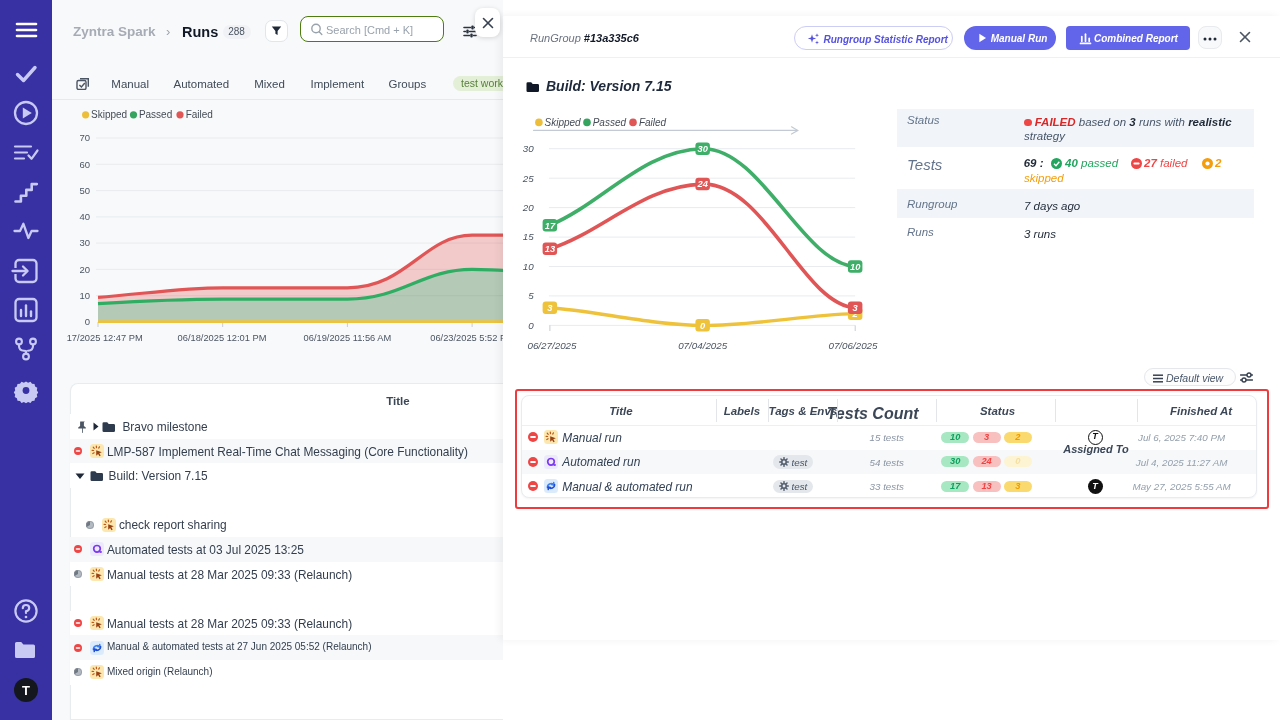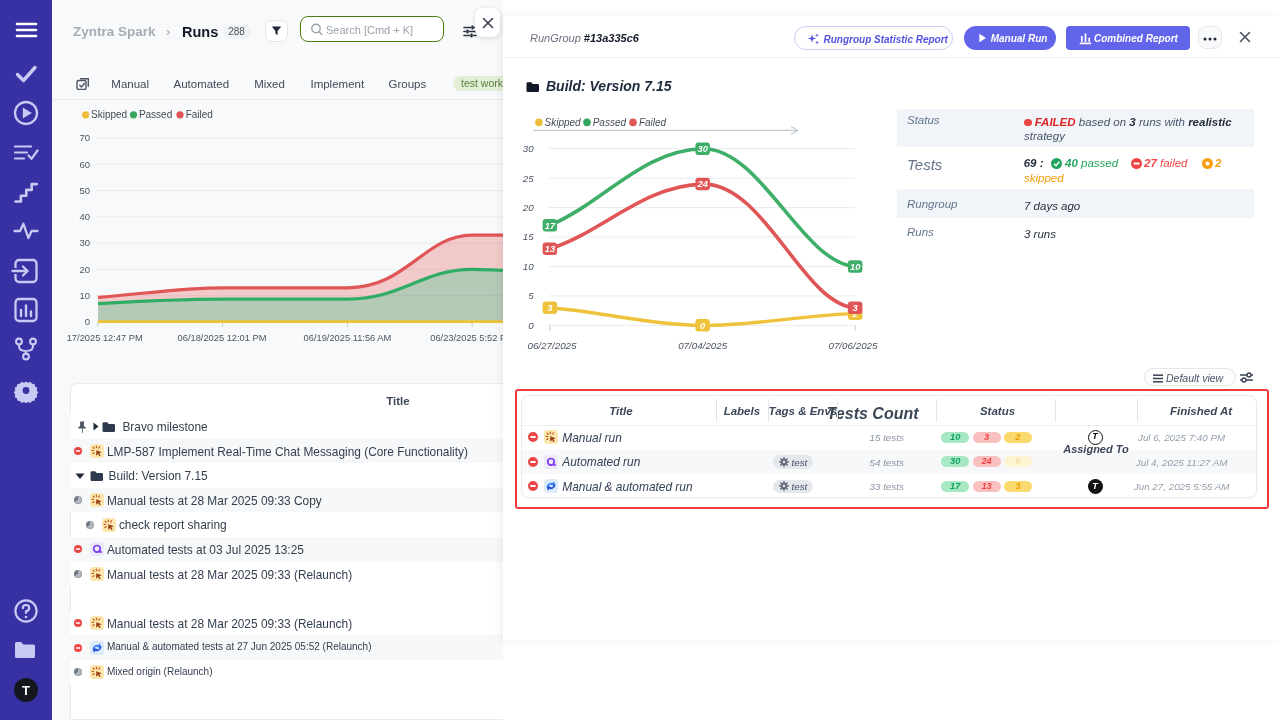--- a/index.html
+++ b/index.html
@@ -235,29 +235,20 @@
 </div>
 <div class="abs" style="left:0;top:49.2px;width:433px;height:24.6px;background:#fff;">
 <svg class="abs" style="left:5px;top:8.5px" width="10" height="8">
           <path d="M0.5 1.5 L9.5 1.5 L5 7 Z" fill="#1f2937"></path>
         </svg>
 <svg class="abs" style="left:19.5px;top:6.8px" width="13" height="11">
           <use href="#ic-folder"></use>
         </svg>
 <span class="abs" style="left:38.5px;top:6px;font-size:11.9px;color:#333e4e;">Build: Version 7.15</span>
 </div>
-<div class="abs" style="left:0;top:73.8px;width:433px;height:24.6px;background:#f6f8fa;">
-<svg class="abs" style="left:3.7px;top:8.3px" width="8" height="8">
-          <use href="#ic-ball" transform="scale(0.889)"></use>
-        </svg>
-<svg class="abs" style="left:19.8px;top:5.3px" width="14" height="14">
-          <use href="#ic-man"></use>
-        </svg>
-<span class="abs" style="left:36.9px;top:6px;font-size:11.9px;color:#333e4e;">Manual tests at 28 Mar 2025 09:33 Copy</span>
-</div>
 <div class="abs" style="left:12px;top:98.4px;width:433px;height:24.6px;background:#fff;">
 <svg class="abs" style="left:3.7px;top:8.3px" width="8" height="8">
           <use href="#ic-ball" transform="scale(0.889)"></use>
         </svg>
 <svg class="abs" style="left:19.8px;top:5.3px" width="14" height="14">
           <use href="#ic-man"></use>
         </svg>
 <span class="abs" style="left:36.9px;top:6px;font-size:11.9px;color:#333e4e;">check report sharing</span>
 </div>
 <div class="abs" style="left:0;top:123.0px;width:433px;height:24.6px;background:#f6f8fa;">
@@ -519,21 +510,21 @@
 <span class="abs" style="left:251.2px;top:83.5px;width:39.5px;height:13.6px;background:#e4e7eb;border-radius:7px;"></span>
 <svg class="abs" style="left:257px;top:85.2px" width="10" height="10">
         <use href="#ic-gear-sm"></use>
       </svg>
 <span class="abs" style="left:269.5px;top:85.0px;font-size:9.8px;color:#475569;">test</span>
 <span class="abs" style="left:324.7px;top:85.0px;width:80px;text-align:center;font-size:9.8px;color:#8a94a3;">33 tests</span>
 <span class="abs" style="left:419.1px;top:84.8px;width:28.1px;height:11px;background:#a7e8c3;border-radius:6px;font-size:9.3px;font-weight:bold;color:#0d9f5f;text-align:center;line-height:11px;">17</span>
 <span class="abs" style="left:450.5px;top:84.8px;width:28.1px;height:11px;background:#f9c0c0;border-radius:6px;font-size:9.3px;font-weight:bold;color:#f04444;text-align:center;line-height:11px;">13</span>
 <span class="abs" style="left:481.9px;top:84.8px;width:28.1px;height:11px;background:#fada6e;border-radius:6px;font-size:9.3px;font-weight:bold;color:#ef9b00;text-align:center;line-height:11px;">3</span>
 <span class="abs" style="left:565.5px;top:82.8px;width:15px;height:15px;border-radius:50%;background:#111;font-size:9px;font-weight:bold;color:#fff;text-align:center;line-height:14.5px;">T</span>
-<span class="abs" style="left:599.6px;top:85.0px;width:120px;text-align:center;font-size:9.8px;color:#94a0ad;">Jun 27, 2025 5:55 AM</span>
+<span class="abs" style="left:599.6px;top:85.0px;width:120px;text-align:center;font-size:9.8px;color:#94a0ad;">May 27, 2025 5:55 AM</span>
 </div>
 </div>
 <div class="abs" style="left:475px;top:8px;width:25px;height:29px;background:#fff;border-radius:8px;box-shadow:0 1px 5px rgba(0,0,0,.15);z-index:5;">
   <svg class="abs" style="left:6.5px;top:8.5px" width="12" height="12">
       <g stroke="#374151" stroke-width="1.6" stroke-linecap="round">
         <line x1="1.5" y1="1.5" x2="10.5" y2="10.5"></line>
         <line x1="10.5" y1="1.5" x2="1.5" y2="10.5"></line>
       </g>
     </svg>
 </div>

